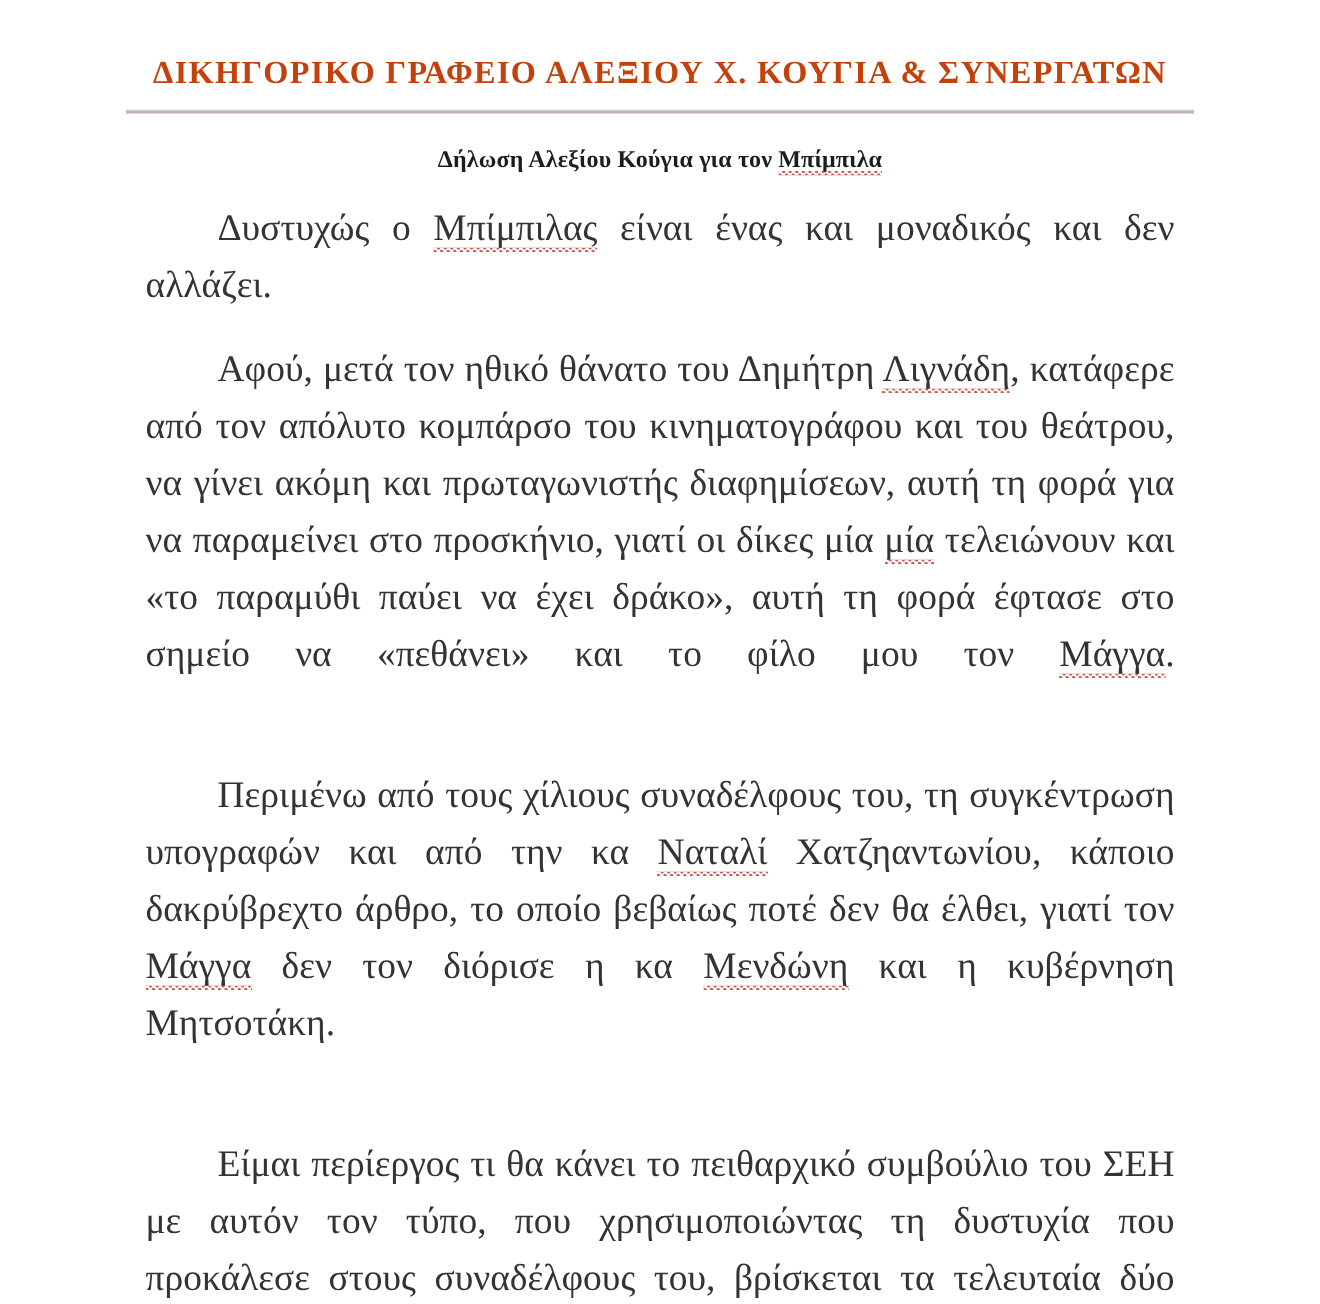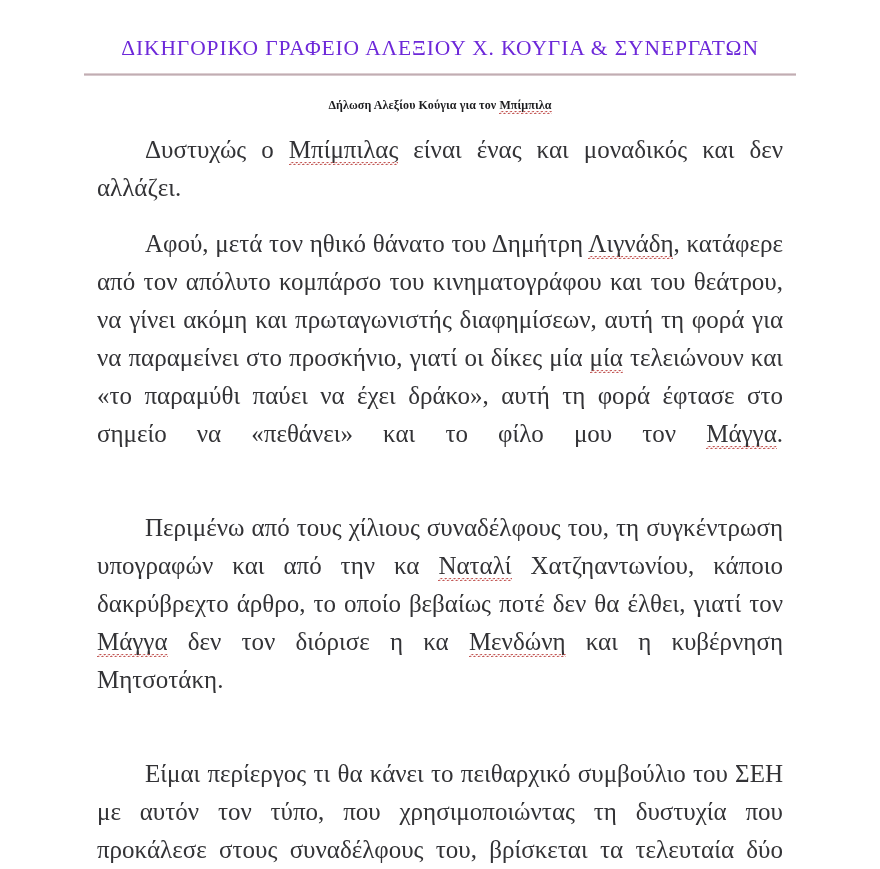--- a/index.html
+++ b/index.html
@@ -23,22 +23,22 @@
   }
 
   
   .letterhead {
     padding-top: 36px;
     text-align: center;
   }
   .letterhead-title {
     font-family: "Liberation Serif", "DejaVu Serif", serif;
     font-size: 21.5px;
-    font-weight: 400;
-    color: #6d28d9;
+    font-weight: 700;
+    color: #c2410c;
     letter-spacing: 0.9px;
     line-height: 1.15;
     white-space: nowrap;
   }
   .letterhead-rule {
     margin: 12px auto 0 auto;
     width: 712px;
     height: 3px;
     background: linear-gradient(to bottom,
                 #e9dfe1 0%,
@@ -49,21 +49,21 @@
 
   
   .doc-body {
     margin: 0 auto;
     padding: 0;
     width: 686px;
   }
   .doc-title {
     margin: 22px 0 0 0;
     text-align: center;
-    font-size: 12px;
+    font-size: 16px;
     font-weight: 700;
     color: #1d1d1f;
     letter-spacing: 0.1px;
   }
   p.para {
     margin: 18px 0 0 0;
     font-size: 25px;
     line-height: 1.52;
     text-align: justify;
     text-indent: 48px;

